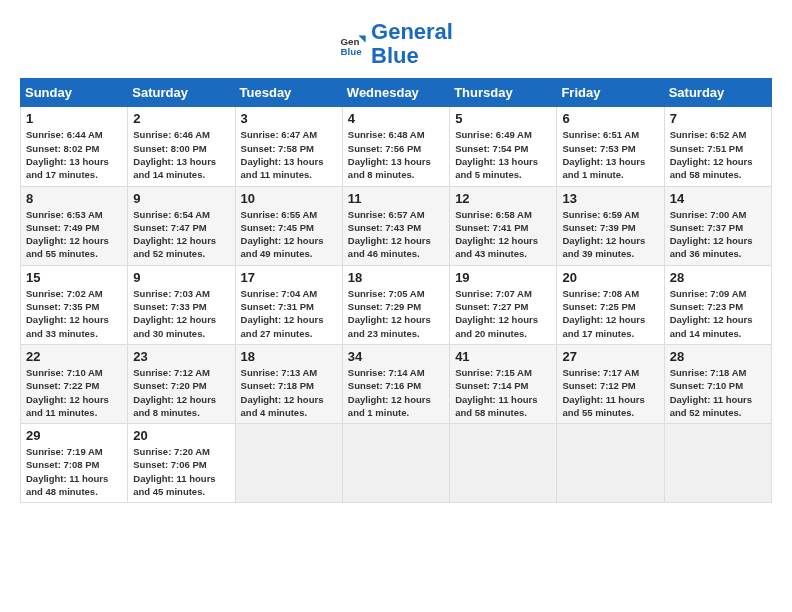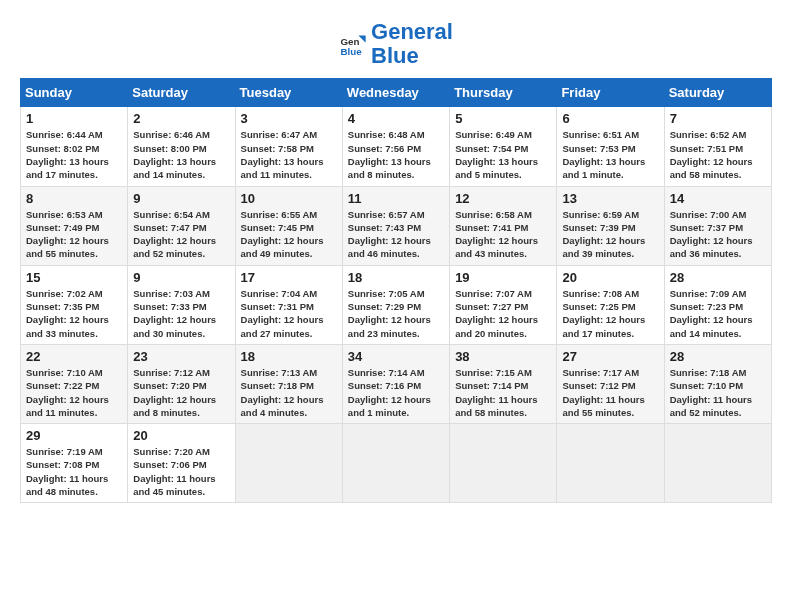--- a/index.html
+++ b/index.html
@@ -324,21 +324,21 @@
       </td>
         <td>
         <span class="day-num">34</span>
         <div class="day-info">
           Sunrise: 7:14 AM<br>
           Sunset: 7:16 PM<br>
           Daylight: 12 hours and 1 minute.
         </div>
       </td>
         <td>
-        <span class="day-num">38</span>
+        <span class="day-num">41</span>
         <div class="day-info">
           Sunrise: 7:15 AM<br>
           Sunset: 7:14 PM<br>
           Daylight: 11 hours and 58 minutes.
         </div>
       </td>
         <td>
         <span class="day-num">27</span>
         <div class="day-info">
           Sunrise: 7:17 AM<br>

